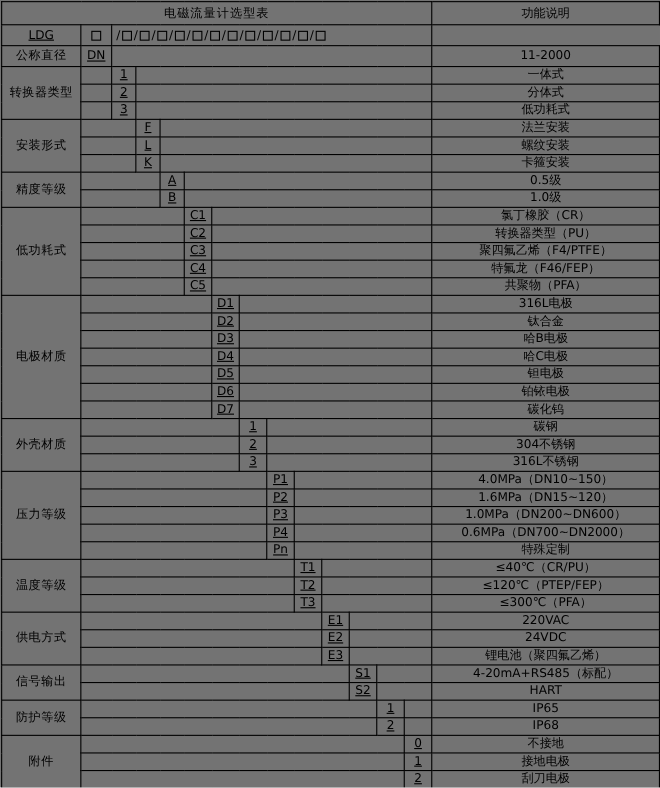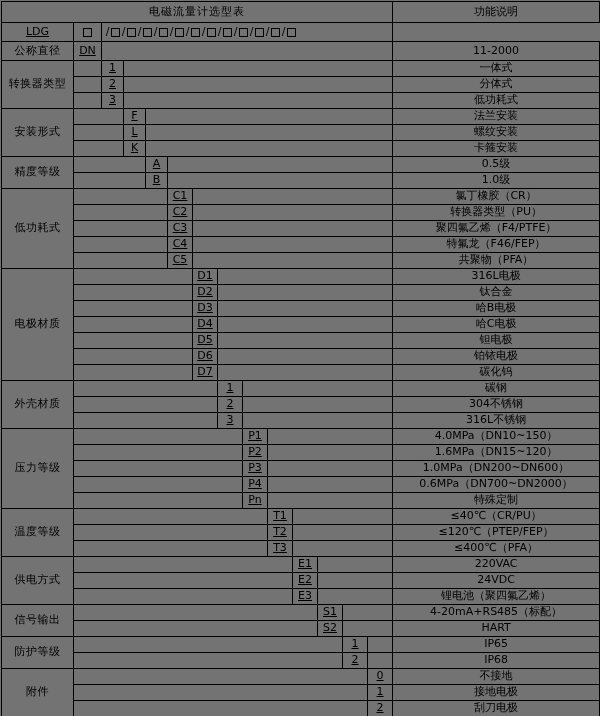--- a/index.html
+++ b/index.html
@@ -352,21 +352,21 @@
     <tr>
       <td colspan="8" class="blank"></td>
       <td class="code">T2</td>
       <td colspan="4" class="blank"></td>
       <td class="desc">≤120℃（PTEP/FEP）</td>
     </tr>
     <tr>
       <td colspan="8" class="blank"></td>
       <td class="code">T3</td>
       <td colspan="4" class="blank"></td>
-      <td class="desc">≤400℃（PFA）</td>
+      <td class="desc">≤300℃（PFA）</td>
     </tr>
 
     <tr>
       <td class="cat" rowspan="3">供电方式</td>
       <td colspan="9" class="blank"></td>
       <td class="code">E1</td>
       <td colspan="3" class="blank"></td>
       <td class="desc">220VAC</td>
     </tr>
     <tr>

